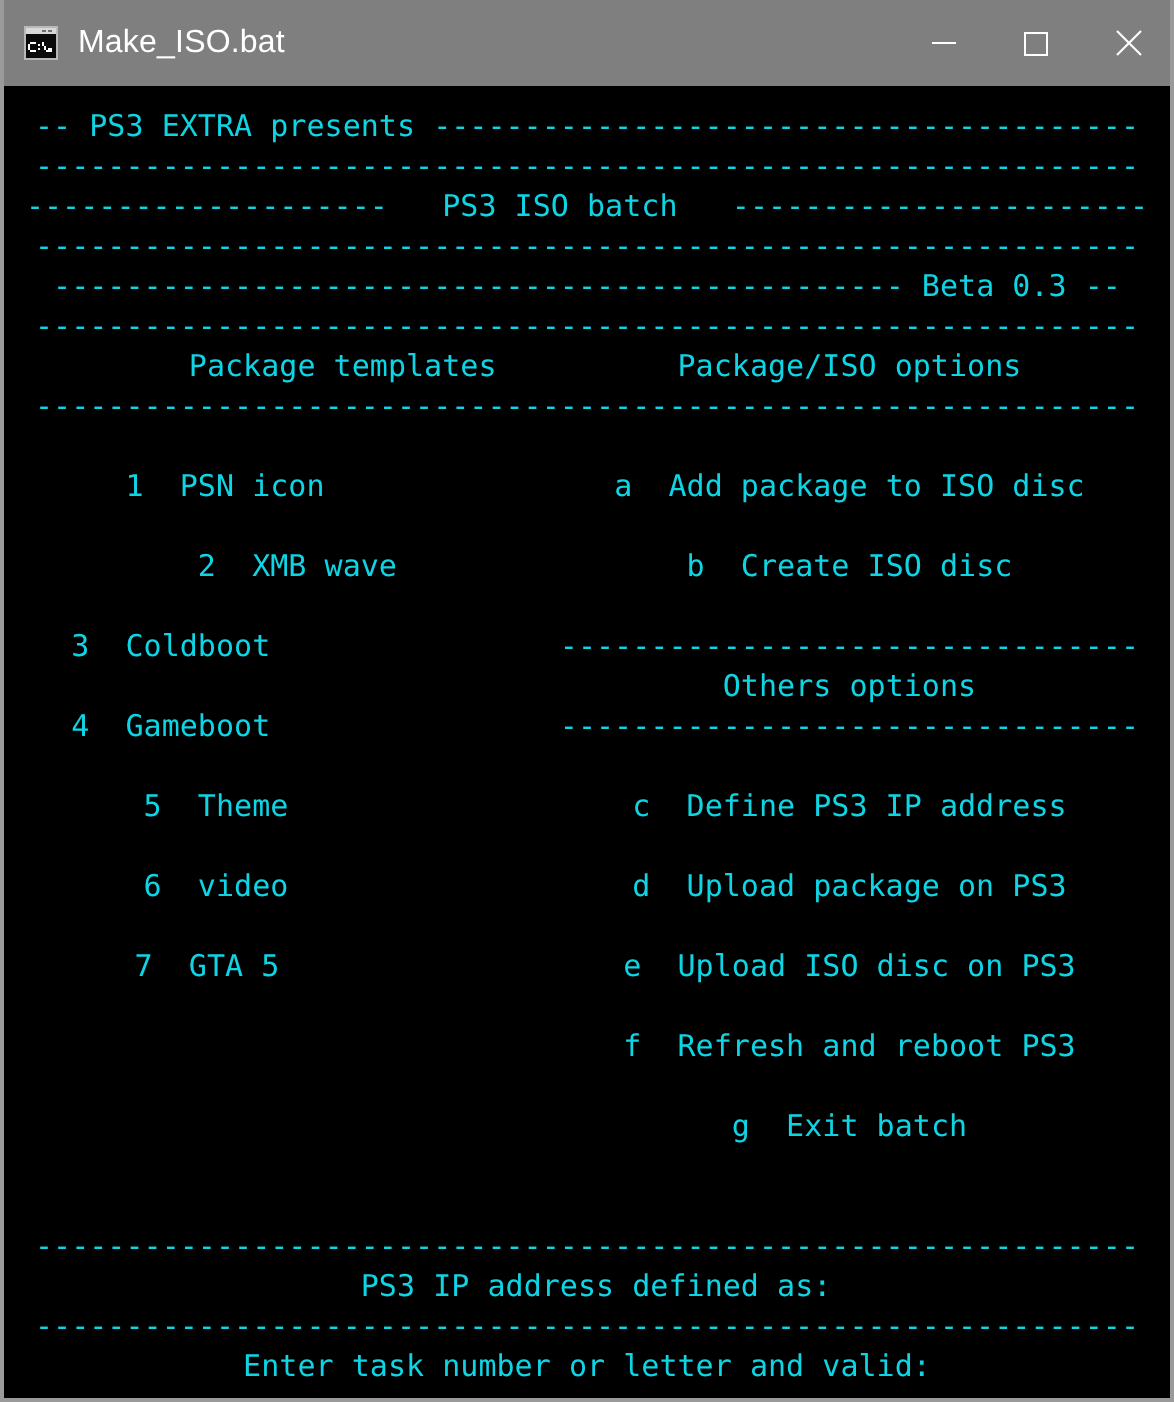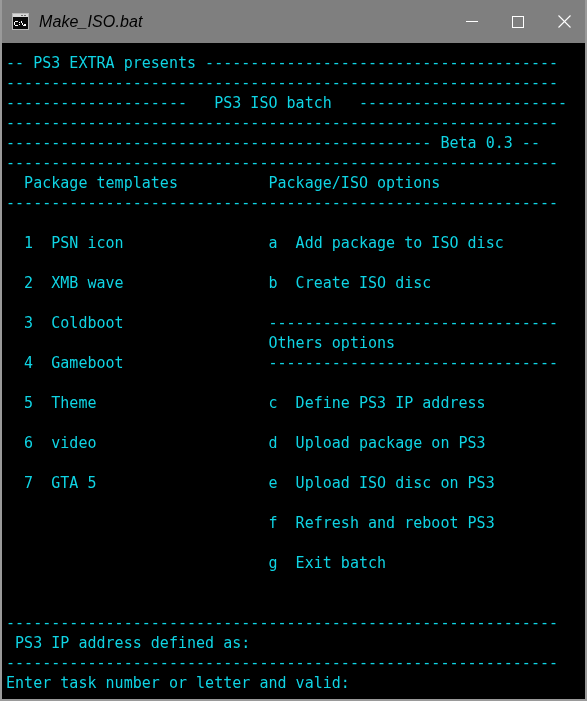--- a/index.html
+++ b/index.html
@@ -42,29 +42,28 @@
   }
   #app-icon {
     width: 17px;
     height: 17px;
     margin-left: 12px;
     margin-right: 10px;
     flex: 0 0 auto;
     display: block;
   }
   #title-text {
-    color: #000000;
+    color: #ffffff;
     font-family: "Liberation Sans", sans-serif;
     font-size: 16px;
     line-height: 43px;
     letter-spacing: 0.1px;
     white-space: nowrap;
     flex: 1 1 auto;
     user-select: none;
-    font-style: italic;
   }
   .winbtn {
     width: 46px;
     height: 43px;
     flex: 0 0 auto;
     display: flex;
     align-items: center;
     justify-content: center;
     position: relative;
   }
@@ -78,20 +77,21 @@
     width: 583px;
     height: 656px;
     background: #000000;
     color: #0fd4e4;
     font-family: "DejaVu Sans Mono", "Liberation Mono", monospace;
     font-size: 15px;
     line-height: 20px;
     white-space: pre;
     overflow: hidden;
     letter-spacing: 0px;
+    text-align: center;
   }
   #console-lines {
     position: absolute;
     left: 4px;
     top: 10px;
     width: 575px;
   }
   .cline {
     display: block;
     height: 20px;

